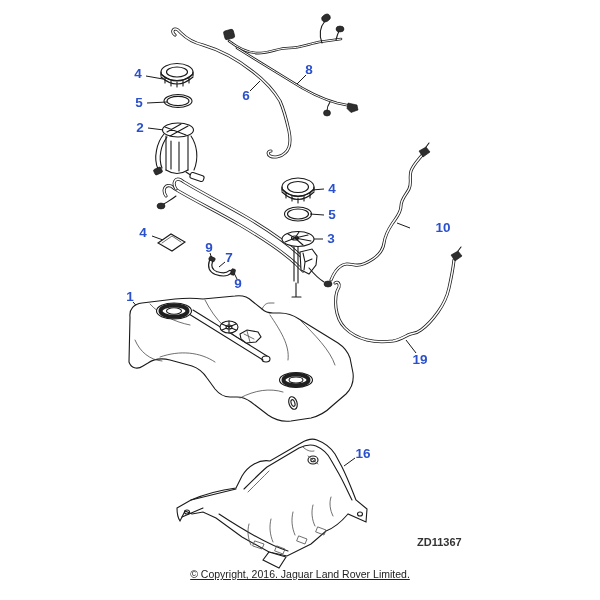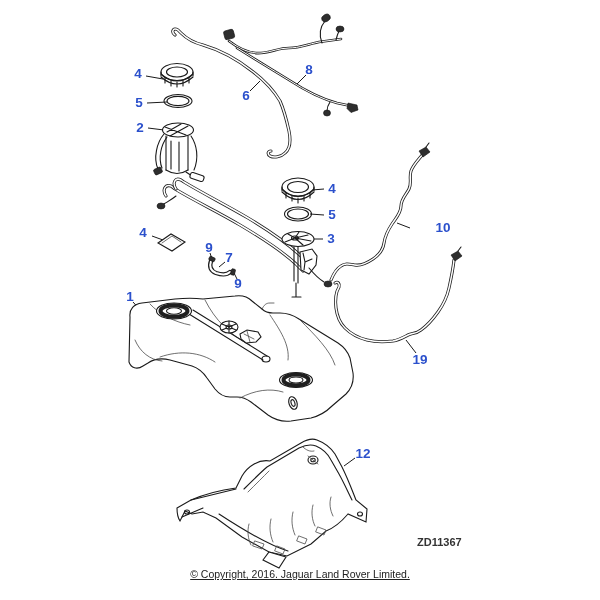--- a/index.html
+++ b/index.html
@@ -229,17 +229,17 @@
   <div class="callout" style="left:332px;top:189px;">4</div>
   <div class="callout" style="left:332px;top:215px;">5</div>
   <div class="callout" style="left:331px;top:239px;">3</div>
   <div class="callout" style="left:419px;top:228px;margin-left:24px;">10</div>
   <div class="callout" style="left:143px;top:233px;">4</div>
   <div class="callout" style="left:209px;top:248px;">9</div>
   <div class="callout" style="left:229px;top:258px;">7</div>
   <div class="callout" style="left:238px;top:284px;">9</div>
   <div class="callout" style="left:130px;top:297px;">1</div>
   <div class="callout" style="left:420px;top:360px;">19</div>
-  <div class="callout" style="left:363px;top:454px;">12</div>
+  <div class="callout" style="left:363px;top:454px;">16</div>
 
   <div class="diagram-code">ZD11367</div>
   <div class="copyright">© Copyright, 2016. Jaguar Land Rover Limited.</div>
 </div>
 
 </body></html>

